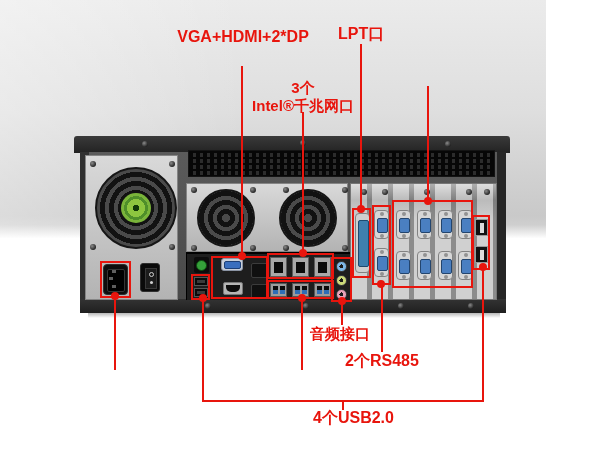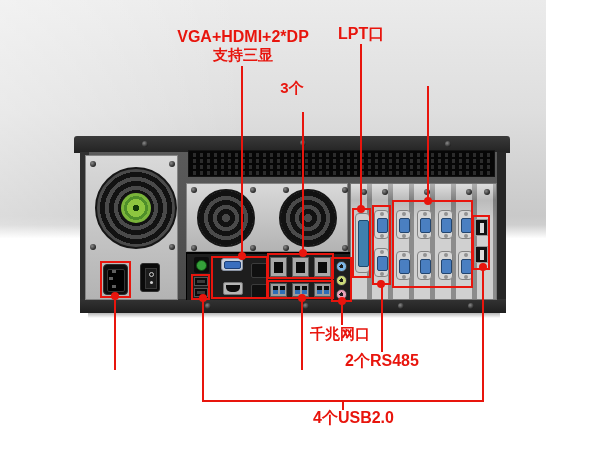--- a/index.html
+++ b/index.html
@@ -189,23 +189,23 @@
   <div class="p rdot" style="left:377px;top:280px"></div>
   <div class="p rline" style="left:202px;top:298px;width:2px;height:104px"></div>
   <div class="p rdot" style="left:199px;top:294px"></div>
   <div class="p rline" style="left:482px;top:267px;width:2px;height:135px"></div>
   <div class="p rdot" style="left:479px;top:263px"></div>
   <div class="p rline" style="left:202px;top:400px;width:282px;height:2px"></div>
   <div class="p rline" style="left:342px;top:400px;width:2px;height:10px"></div>
 
   <div class="p lbl" style="left:153px;top:27px;width:180px">
     <div class="f16">VGA+HDMI+2*DP</div>
-    <div class="f15">支持三显</div>
   </div>
-  <div class="p lbl" style="left:212px;top:79px;width:160px">
+  <div class="p lbl" style="left:223px;top:79px;width:160px">
     <div class="f15">3个</div>
+    <div class="f15">Intel®千兆网口</div>
   </div>
   <div class="p lbl f16" style="left:338px;top:24px">LPT口</div>
-  <div class="p lbl f15" style="left:310px;top:325px">千兆网口</div>
+  <div class="p lbl f15" style="left:310px;top:325px">音频接口</div>
   <div class="p lbl f16" style="left:345px;top:351px">2个RS485</div>
   <div class="p lbl f16" style="left:313px;top:408px">4个USB2.0</div>
 
 </div>
 
 </body></html>

